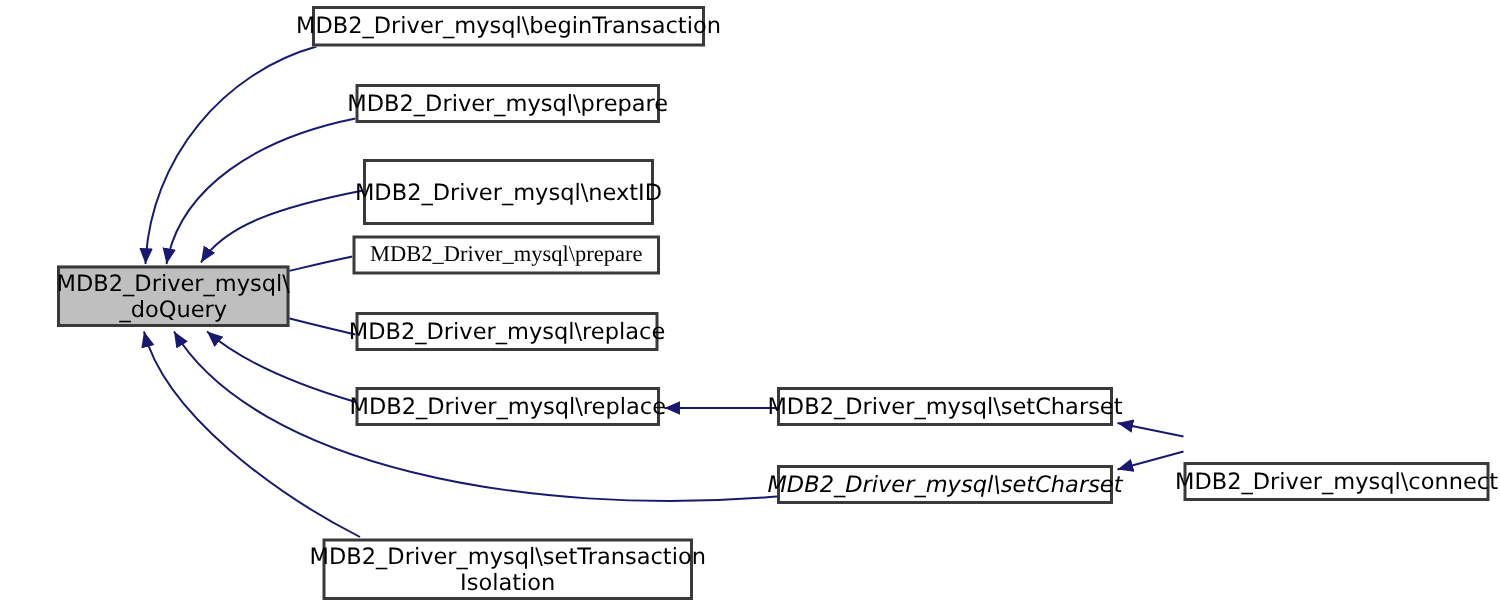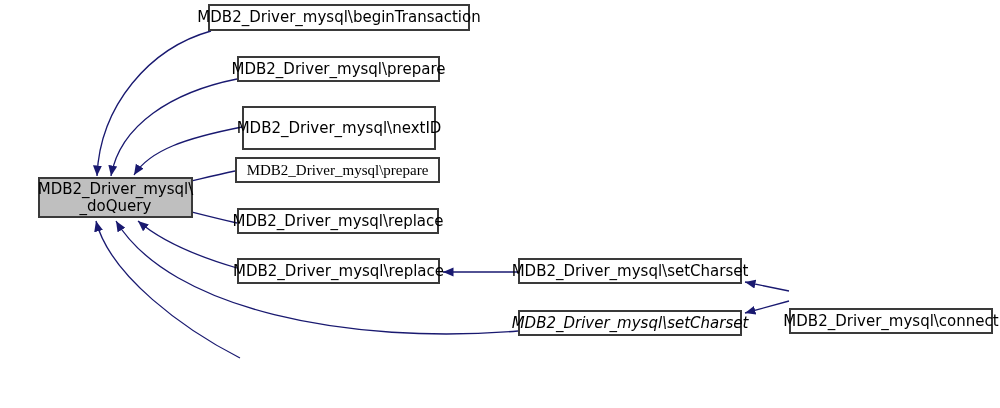--- a/index.html
+++ b/index.html
@@ -97,20 +97,24 @@
   </div>
 
   <div class="node" style="left:237px; top:208px; width:202px; height:26px;">
     <span>MDB2_Driver_mysql\replace</span>
   </div>
 
   <div class="node" style="left:237px; top:258px; width:203px; height:26px;">
     <span>MDB2_Driver_mysql\replace</span>
   </div>
 
+  <div class="node" style="left:215px; top:359px; width:247px; height:41px;">
+    <span>MDB2_Driver_mysql\setTransaction</span>
+    <span>Isolation</span>
+  </div>
 
   <div class="node" style="left:518px; top:258px; width:224px; height:26px;">
     <span>MDB2_Driver_mysql\setCharset</span>
   </div>
 
   <div class="node" style="left:518px; top:310px; width:224px; height:26px;font-style:italic;">
     <span>MDB2_Driver_mysql\setCharset</span>
   </div>
 
   <div class="node" style="left:789px; top:284px; width:204px; height:26px;margin-top:24px;">

